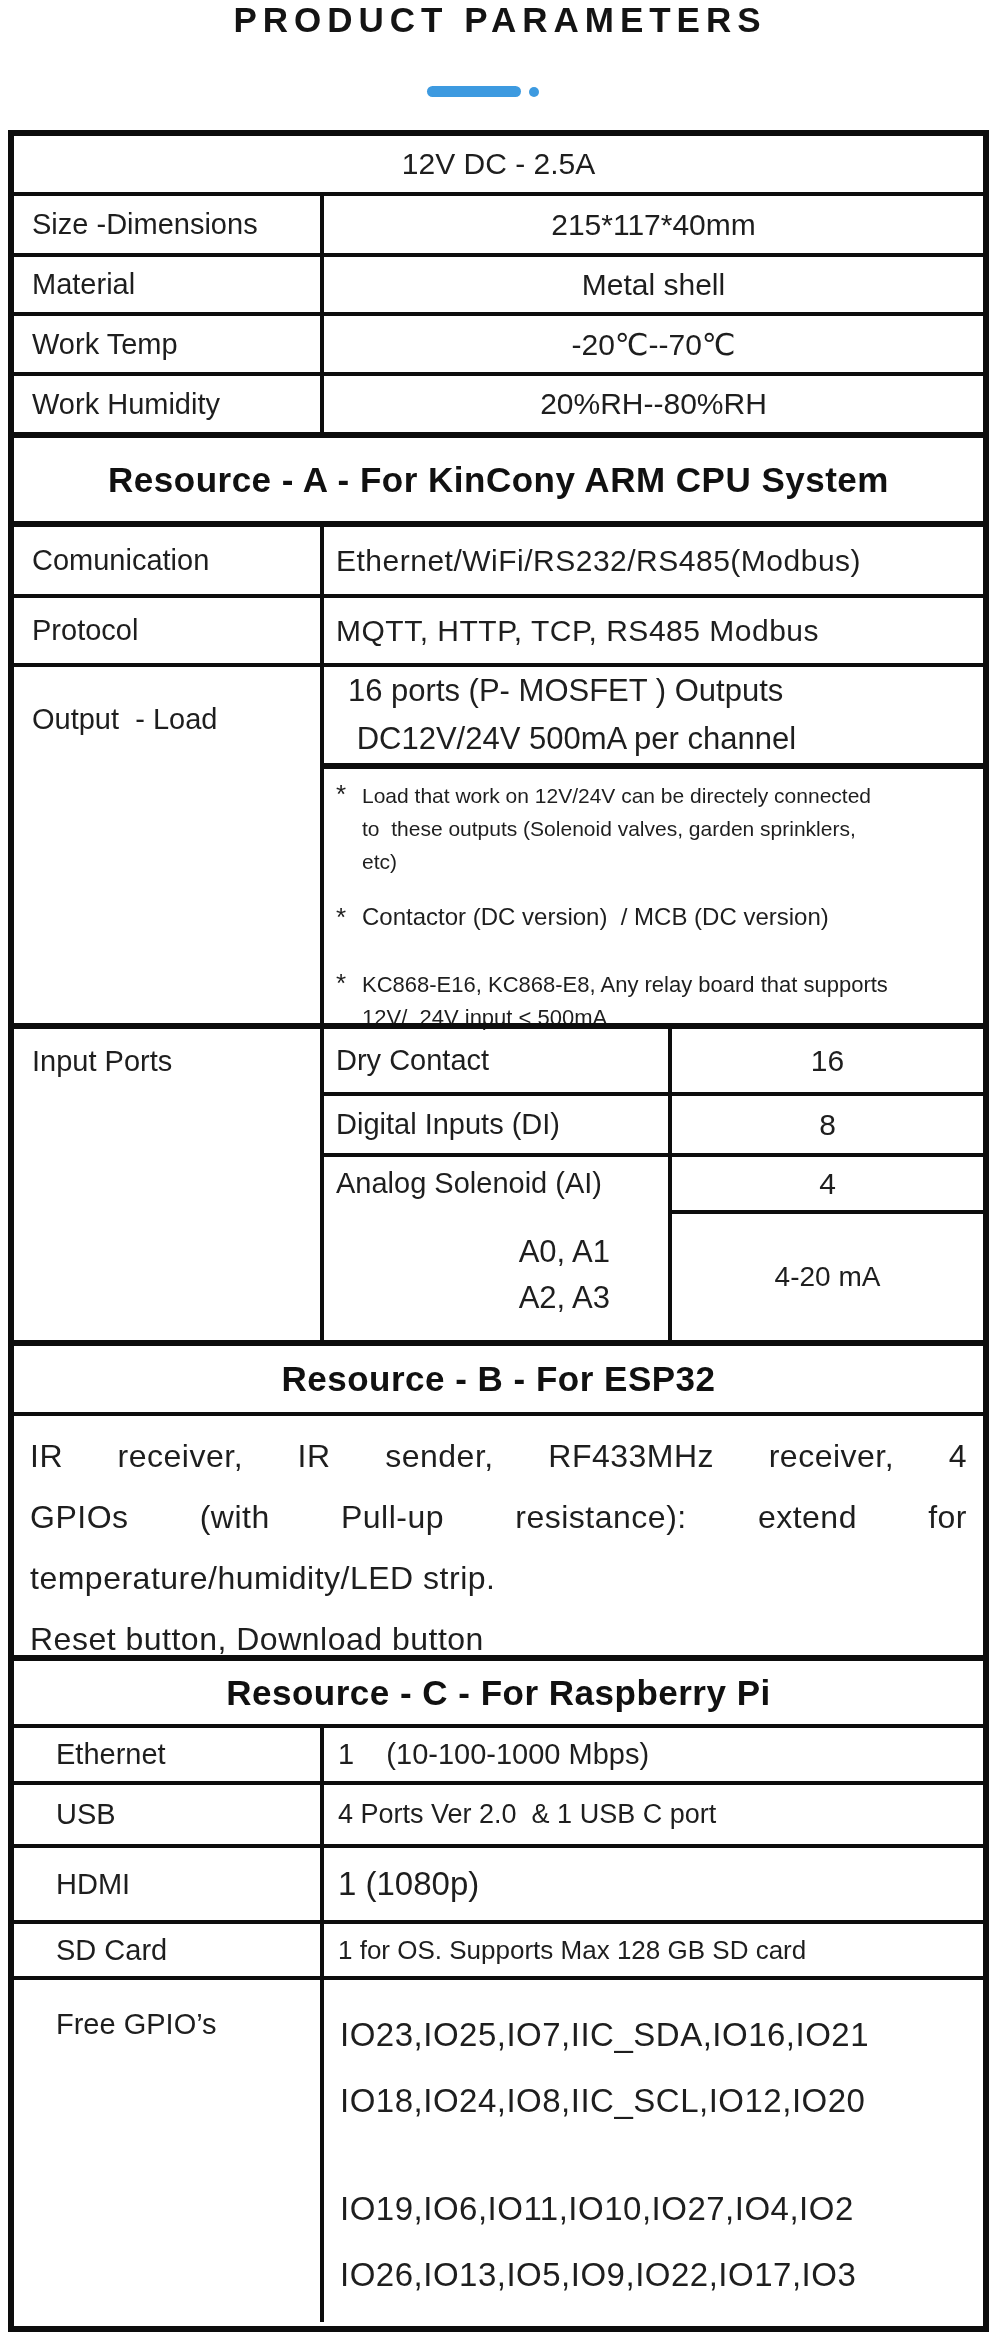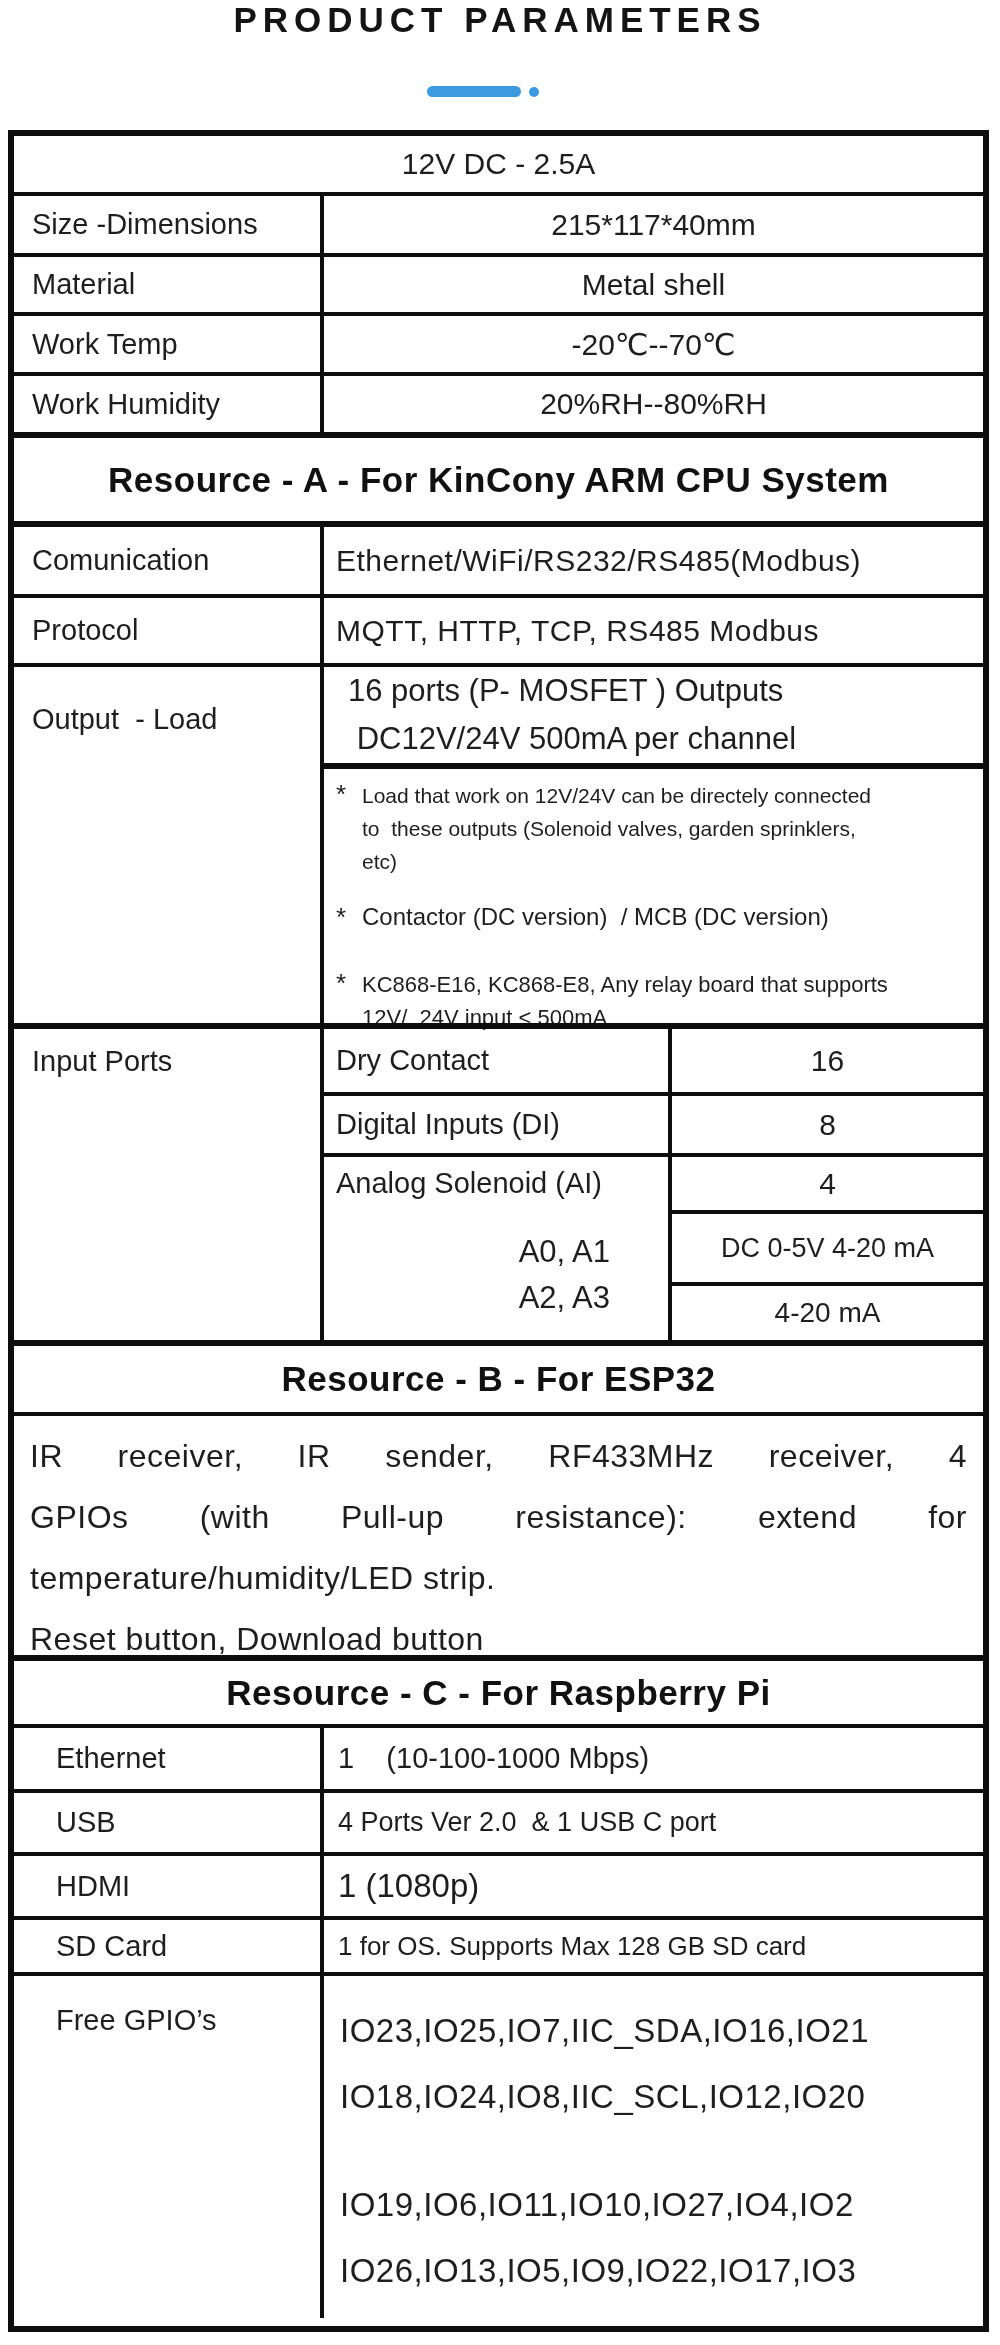--- a/index.html
+++ b/index.html
@@ -147,21 +147,20 @@
           <div class="in-val">8</div>
         </div>
         <div class="in-row bt4" style="flex:1">
           <div class="mid-col">
             <div class="mid-analog">Analog Solenoid (AI)</div>
             <div class="mid-chan">A0, A1
 A2, A3</div>
           </div>
           <div class="right-col">
             <div class="rc-a">4</div>
-            <div class="rc-b">DC 0-5V 4-20 mA</div>
             <div class="rc-c">4-20 mA</div>
           </div>
         </div>
       </div>
     </div>
 
     <div class="row bt6" style="height:72px">
       <div class="cell hdr">Resource - B - For ESP32</div>
     </div>
     <div class="row bt4" style="height:243px">
@@ -169,29 +168,29 @@
         <div class="esp-line jline">IR receiver, IR sender, RF433MHz receiver, 4</div>
         <div class="esp-line jline">GPIOs (with Pull-up resistance): extend for</div>
         <div class="esp-line">temperature/humidity/LED strip.</div>
         <div class="esp-line">Reset button, Download button</div>
       </div>
     </div>
 
     <div class="row bt6" style="height:69px">
       <div class="cell hdr">Resource - C - For Raspberry Pi</div>
     </div>
-    <div class="row bt4" style="height:65px">
+    <div class="row bt4" style="height:57px">
       <div class="cell c-lbl">Ethernet</div>
       <div class="cell c-val fs-eth" style="white-space:pre-wrap">1    (10-100-1000 Mbps)</div>
     </div>
     <div class="row bt4" style="height:63px">
       <div class="cell c-lbl">USB</div>
       <div class="cell c-val fs-usb" style="white-space:pre-wrap">4 Ports Ver 2.0  &amp; 1 USB C port</div>
     </div>
-    <div class="row bt4" style="height:64px">
+    <div class="row bt4" style="height:76px">
       <div class="cell c-lbl">HDMI</div>
       <div class="cell c-val fs-hdmi">1 (1080p)</div>
     </div>
     <div class="row bt4" style="height:56px">
       <div class="cell c-lbl">SD Card</div>
       <div class="cell c-val fs-sd">1 for OS. Supports Max 128 GB SD card</div>
     </div>
 
     <div class="row bt4" style="height:346px">
       <div class="cell c-lbl lbl-top" style="padding-top:28px">Free GPIO’s</div>

